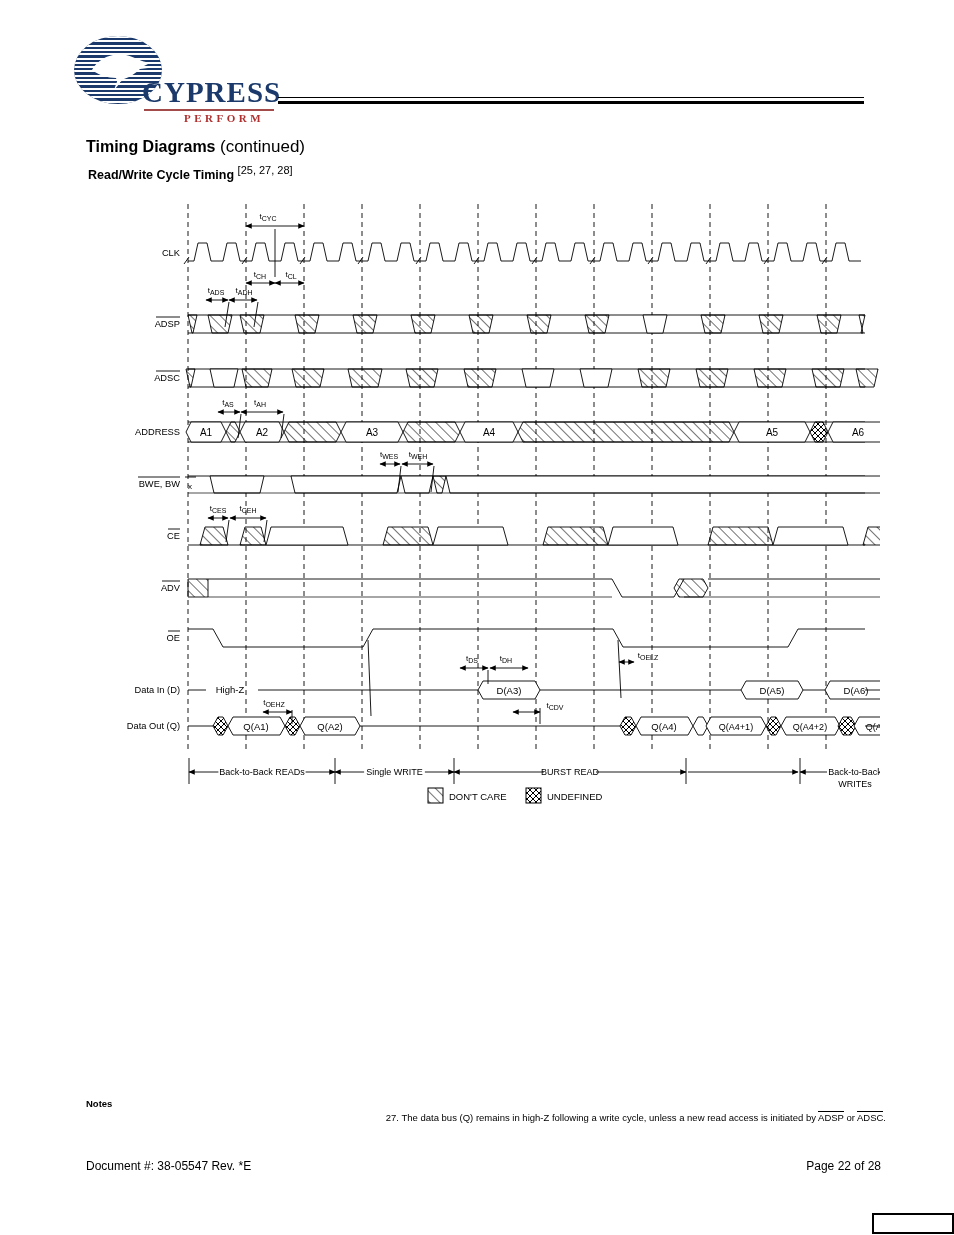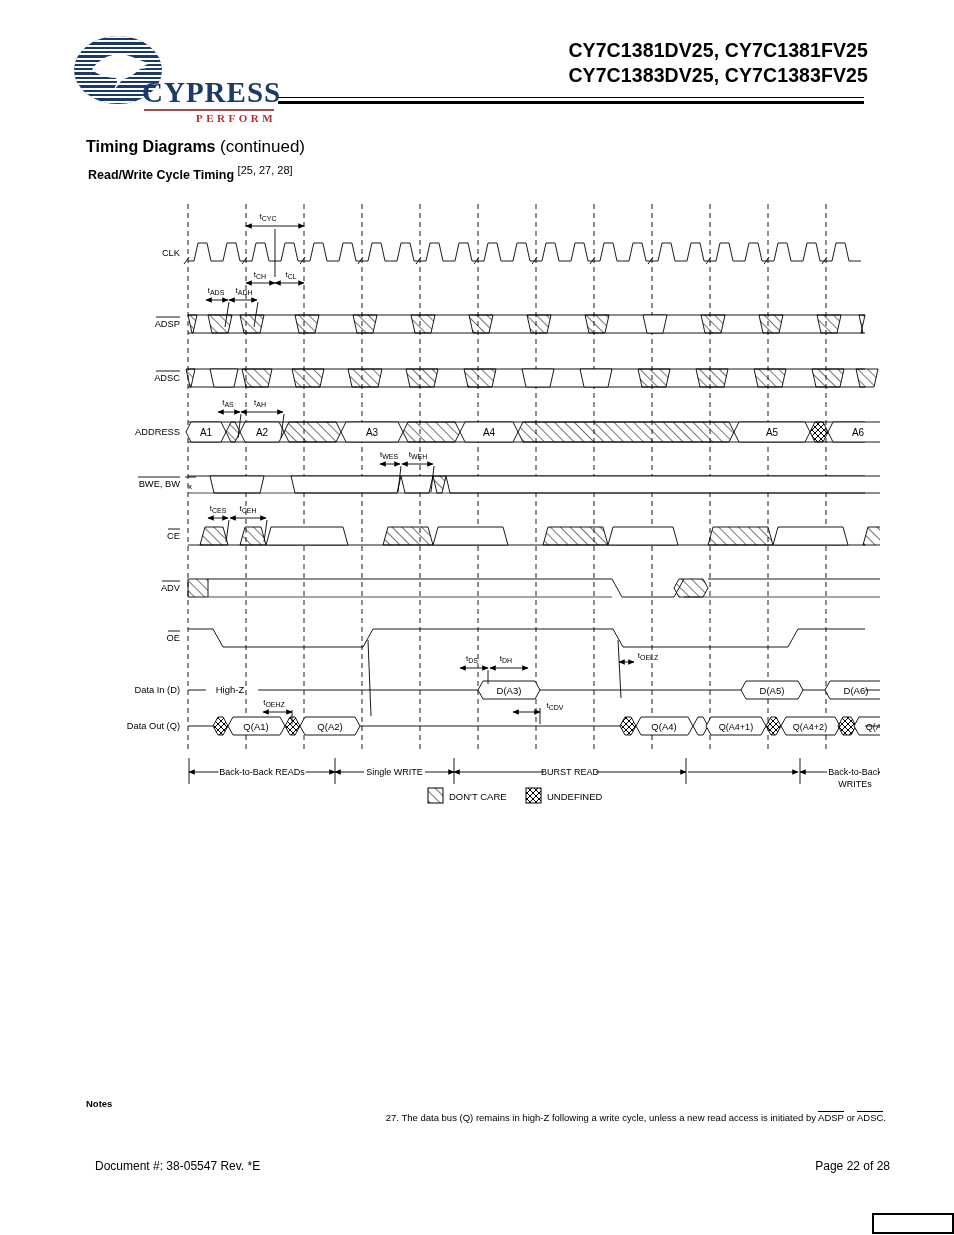--- a/index.html
+++ b/index.html
@@ -16,21 +16,21 @@
   .logo{position:absolute;left:74px;top:36px;width:205px;height:88px;}
   .logo-globe{position:absolute;left:0;top:0;width:88px;height:68px;
       border-radius:50%;background:#1b3a6b;overflow:hidden;}
   .logo-stripes{position:absolute;left:0;top:0;width:88px;height:68px;}
   .logo-stripes i{position:absolute;left:0;width:88px;height:2px;background:#ffffff;}
   .logo-bird{position:absolute;left:14px;top:12px;width:64px;height:44px;}
   .logo-word{position:absolute;left:68px;top:40px;font-size:29px;letter-spacing:1px;
       font-family:"Liberation Serif", serif;font-weight:700;color:#1b3a6b;}
   .logo-rule{position:absolute;left:70px;top:73px;width:130px;height:2px;background:#a34a4a;}
   .logo-perform{position:absolute;left:110px;top:76px;font-size:11px;letter-spacing:3.5px;
-      font-family:"Liberation Serif", serif;font-weight:700;color:#b03030;margin-left:12px;}
+      font-family:"Liberation Serif", serif;font-weight:700;color:#b03030;}
 
   .parts{position:absolute;right:86px;top:38px;text-align:right;}
   .parts div{font-size:19.5px;font-weight:700;line-height:25px;letter-spacing:.1px;}
 
   .hdr-rule-thin{position:absolute;left:278px;top:97px;width:586px;height:1px;background:#000;}
   .hdr-rule-thick{position:absolute;left:278px;top:101px;width:586px;height:3px;background:#000;}
 
   
   .sec-title{position:absolute;left:86px;top:137px;font-size:16px;font-weight:700;}
   .sec-title .cont{font-size:17px;font-weight:400;}
@@ -40,21 +40,21 @@
   
   .diagram{position:absolute;left:80px;top:196px;width:800px;height:610px;}
   .diagram svg{display:block;}
 
   
   .notes{position:absolute;left:86px;top:1098px;width:800px;}
   .notes-h{font-size:9.5px;font-weight:700;margin-bottom:2px;}
   .note{font-size:9.5px;line-height:13.5px;padding-left:10px;text-indent:-10px;text-align:right;}
   .ovl{border-top:1px solid #000;padding-top:0px;}
   .footer{position:absolute;left:86px;top:1159px;width:795px;
-      display:flex;justify-content:space-between;font-size:12px;margin-left:9px;}
+      display:flex;justify-content:space-between;font-size:12px;}
   .botbox{position:absolute;left:872px;top:1213px;width:78px;height:17px;
       border:2px solid #000;background:#fff;}
 </style>
 </head>
 <body>
 
 <div class="page">
 
   <div class="hdr">
 
@@ -82,24 +82,20 @@
           <path d="M4 22 C10 11, 24 4, 38 7 C46 9, 52 13, 58 14 L62 15 L56 18 L60 20 L52 21
                    C48 25, 42 29, 36 31 L30 36 L28 30 C20 30, 10 27, 4 22 Z" fill="#ffffff"></path>
           <path d="M30 31 L26 42 L32 35 Z" fill="#ffffff"></path>
         </svg>
       </div>
       <div class="logo-word">CYPRESS</div>
       <div class="logo-rule"></div>
       <div class="logo-perform">PERFORM</div>
     </div>
 
-    <div class="parts">
-      <div>CY7C1381DV25, CY7C1381FV25</div>
-      <div>CY7C1383DV25, CY7C1383FV25</div>
-    </div>
 
     <div class="hdr-rule-thin"></div>
     <div class="hdr-rule-thick"></div>
   </div>
 
   <div class="sec-title">
     <span>Timing Diagrams</span>
     <span class="cont">(continued)</span>
   </div>
   <div class="sub-title">

